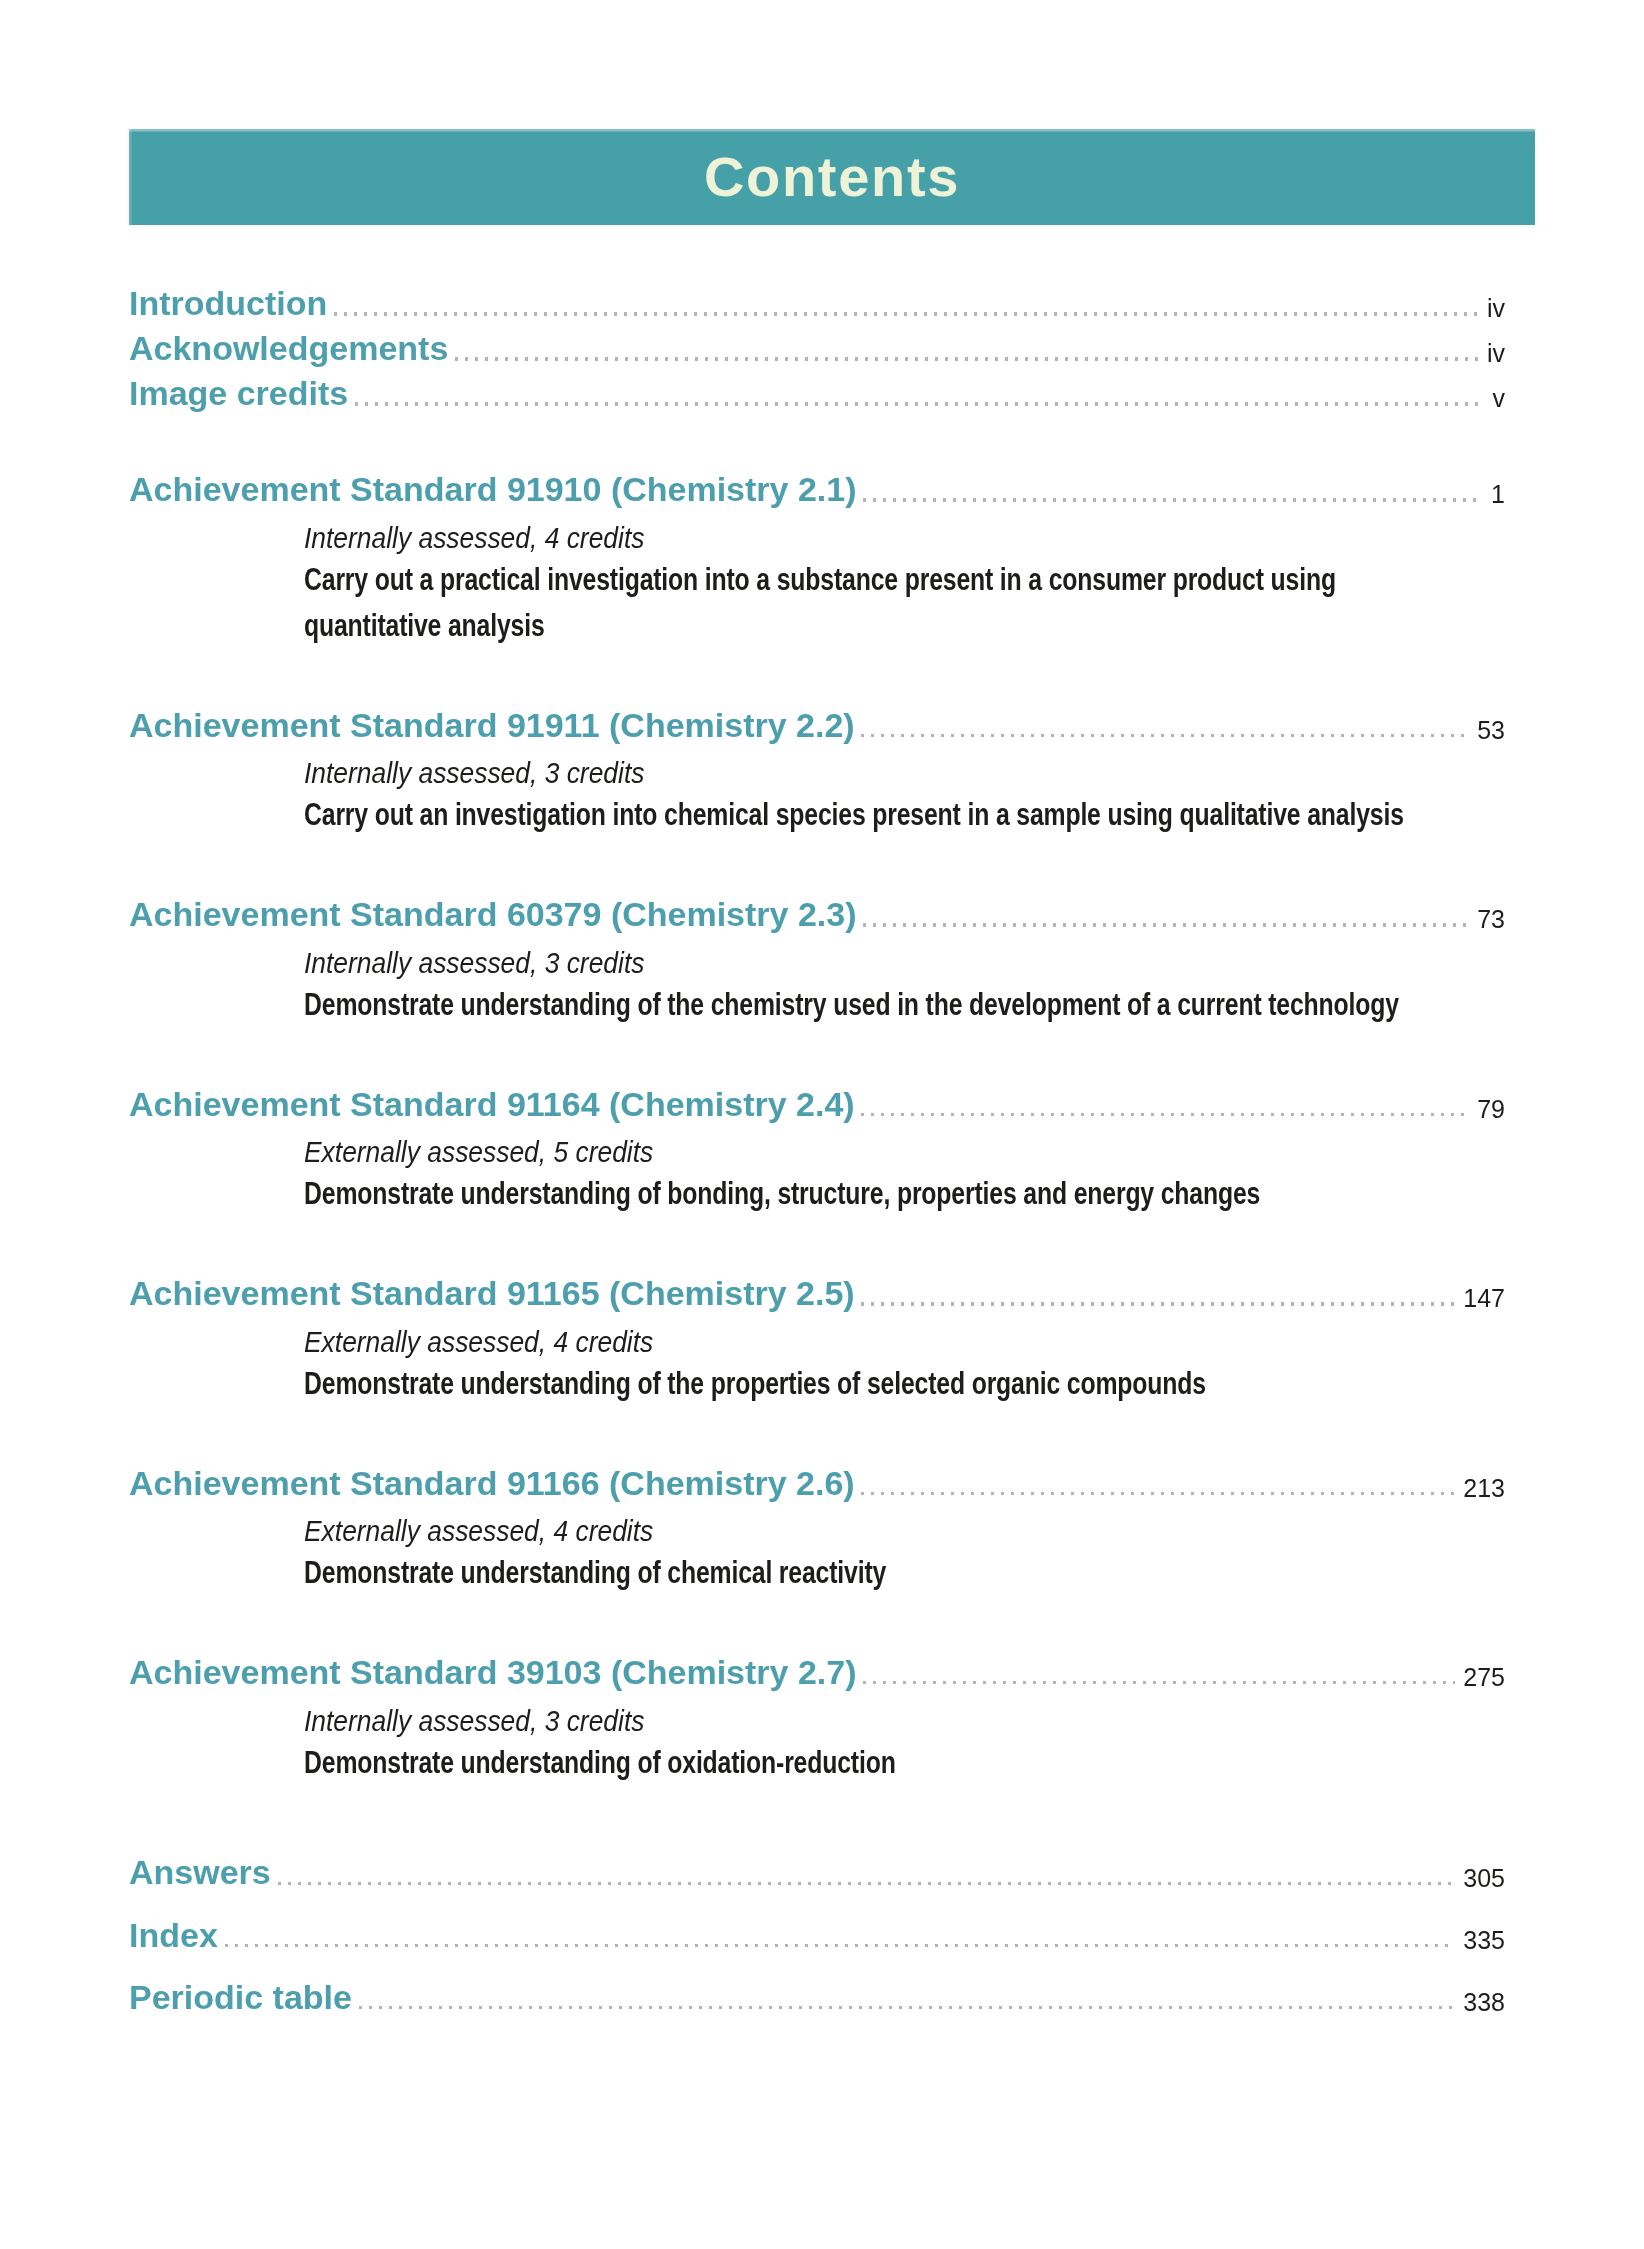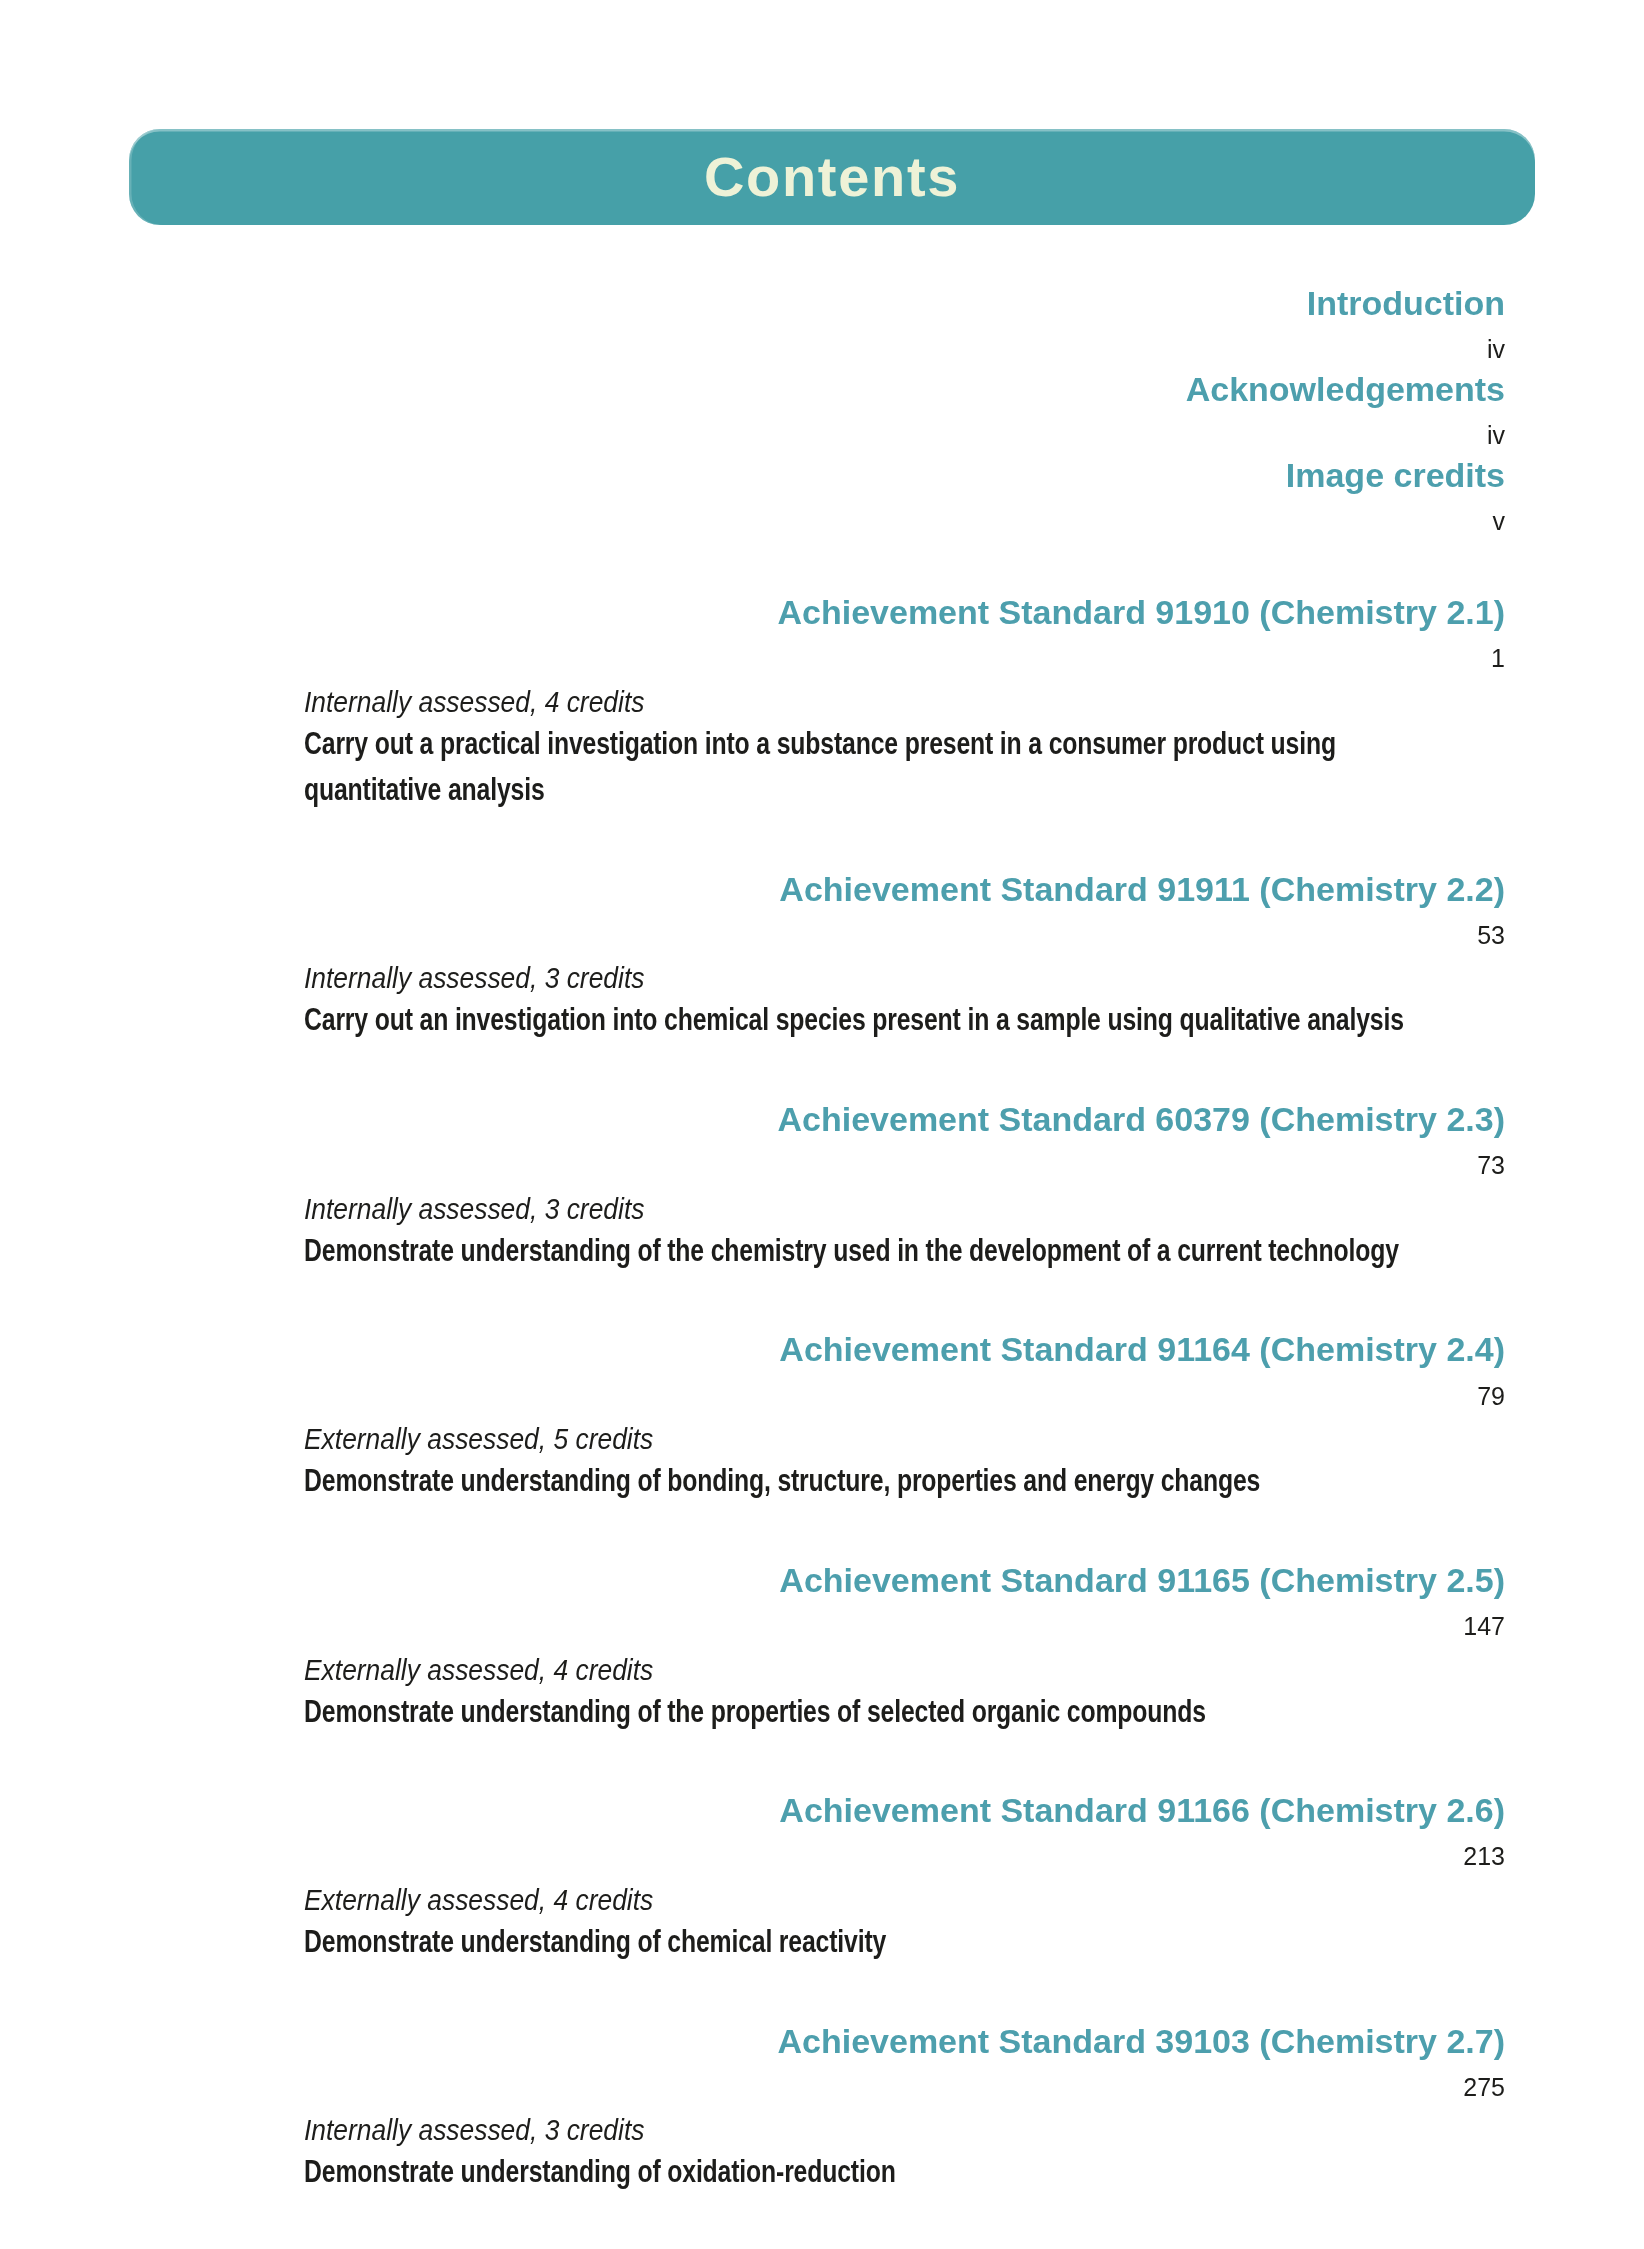--- a/index.html
+++ b/index.html
@@ -22,36 +22,34 @@
     margin-left:129px;
     width:1406px;
   }
   
   .banner{
     margin-top:129px;
     height:96px;
     background:var(--banner-bg,#46a0a8);
     box-shadow:inset 0 2.5px 0 rgba(255,255,255,0.35), inset 2.5px 0 0 rgba(255,255,255,0.18);
     text-align:center;
-    border-radius:31px;
   }
   .banner-title{
     display:inline-block;
     line-height:96px;
     font-size:56px;
     font-weight:bold;
     letter-spacing:1.7px;
     color:var(--banner-text,#eef2d7);
   }
   
   .toc-row{
     display:flex;
     align-items:flex-end;
     padding-right:30px;
-    flex-direction:column;
   }
   .toc-label{
     white-space:nowrap;
     font-size:34px;
     font-weight:bold;
     line-height:1.15;
     color:var(--heading-teal,#4d9fad);
   }
   .dots{
     flex:1 1 auto;

